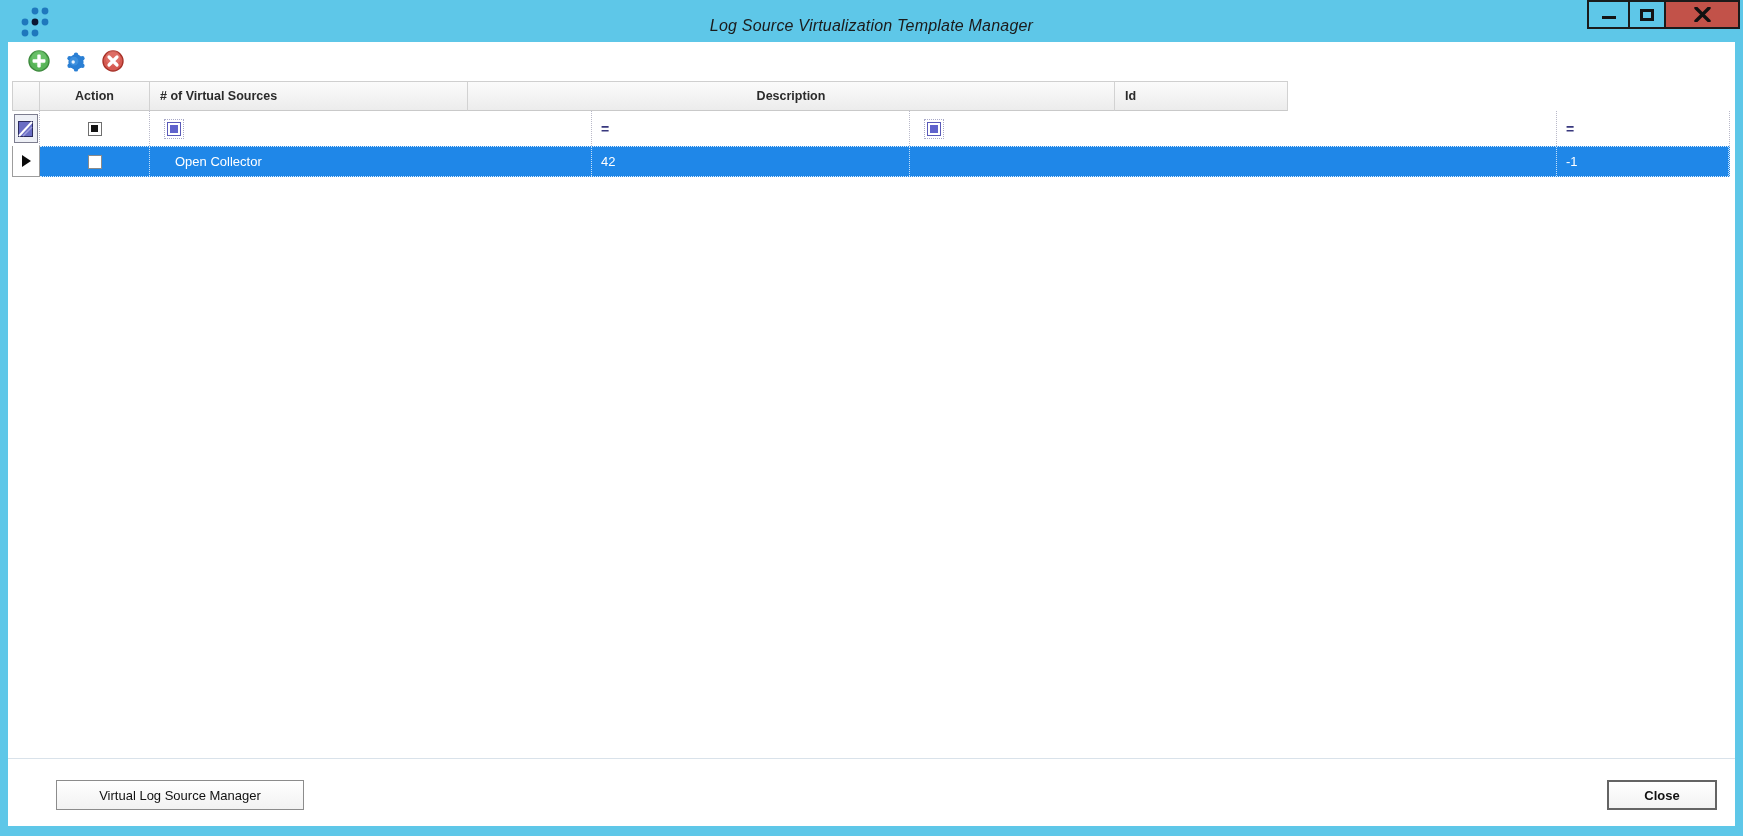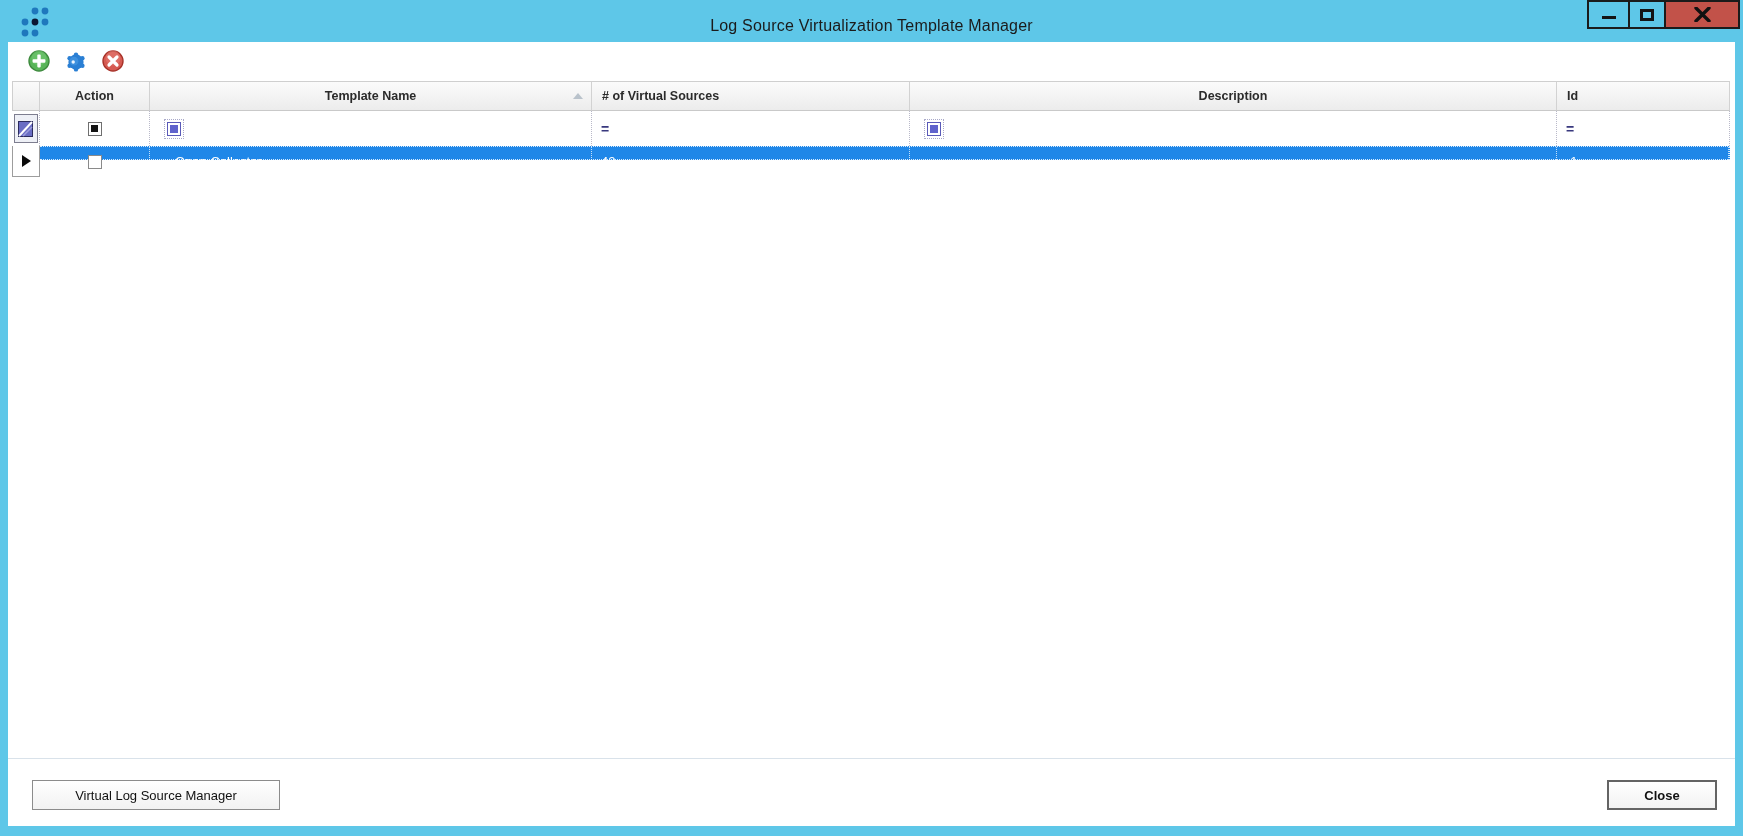--- a/index.html
+++ b/index.html
@@ -10,21 +10,21 @@
     position:relative; width:1743px; height:836px;
     background:#5ec7e8;
   }
 
   
   .titlebar { position:absolute; left:0; top:0; width:100%; height:42px; }
   .logo { position:absolute; left:12px; top:6px; }
   .title {
     position:absolute; left:0; top:0; width:100%; height:52px;
     display:flex; align-items:center; justify-content:center;
-    font-size:16px; color:#1b1b1b; letter-spacing:.2px;
+    font-size:16px; color:#1b1b1b; letter-spacing:.2px;font-style:italic;
   }
   .winctrls { position:absolute; right:3px; top:0; display:flex; }
   .wbtn {
     height:29px; border:2px solid #1b1b1b; margin-left:-2px;
     display:flex; align-items:center; justify-content:center;
     background:transparent; cursor:default;
   }
   .wbtn.min { width:43px; }
   .wbtn.max { width:38px; }
   .wbtn.close { width:76px; background:#c25249; }
@@ -90,21 +90,21 @@
 
   .gdata { height:31px; }
   .dind {
     width:28px; height:31px; background:#fff;
     border:1px solid #9d9d9d; border-top:none;
     display:flex; align-items:center; justify-content:center;
   }
   .tri-right { width:0; height:0; border-top:6px solid transparent;
     border-bottom:6px solid transparent; border-left:9px solid #0a0a0a; }
   .selrow {
-    display:flex; width:1690px; height:14px; background:#1f87e8;
+    display:flex; width:1690px; height:31px; background:#1f87e8;
     border-top:1px dotted #d7ecff; border-bottom:1px dotted #d7ecff;
     border-right:1px dotted #d7ecff;
   }
   .dcell {
     height:29px; display:flex; align-items:center;
     border-right:1px dotted rgba(255,255,255,.75);
     color:#ffffff; font-size:13px; white-space:nowrap;
   }
   .dcell.center { justify-content:center; }
   .dc1 { width:110px; } .dc2 { width:442px; padding-left:25px; }
@@ -114,20 +114,21 @@
 
   
   .footline { position:absolute; left:0; top:716px; width:1727px;
     border-top:1px solid #d9e2ea; }
   .btn {
     position:absolute; top:738px; height:30px;
     background:linear-gradient(#ffffff,#f2f2f2);
     border:1px solid #8c8c8c; font-size:13px; color:#111;
     display:flex; align-items:center; justify-content:center; cursor:pointer;
     font-family:"Liberation Sans","DejaVu Sans",sans-serif;
+    margin-left:24px;
   }
   .btn.mgr { left:24px; width:248px; }
   .btn.close { right:18px; width:110px; border:2px solid #646464;font-weight:bold; }
 </style>
 </head>
 <body>
 
 <div class="window">
 
   <div class="titlebar">
@@ -191,24 +192,20 @@
       </div>
     </div>
 
     <div class="grid">
 
       <div class="row ghead">
         <div class="hcell c0"></div>
         <div class="hcell c1 center">
           <span>Action</span>
         </div>
-        <div class="hcell c2 center">
-          <span>Template Name</span>
-          <span class="sortasc"></span>
-        </div>
         <div class="hcell c3 left">
           <span># of Virtual Sources</span>
         </div>
         <div class="hcell c4 center">
           <span>Description</span>
         </div>
         <div class="hcell c5 left">
           <span>Id</span>
         </div>
       </div>

